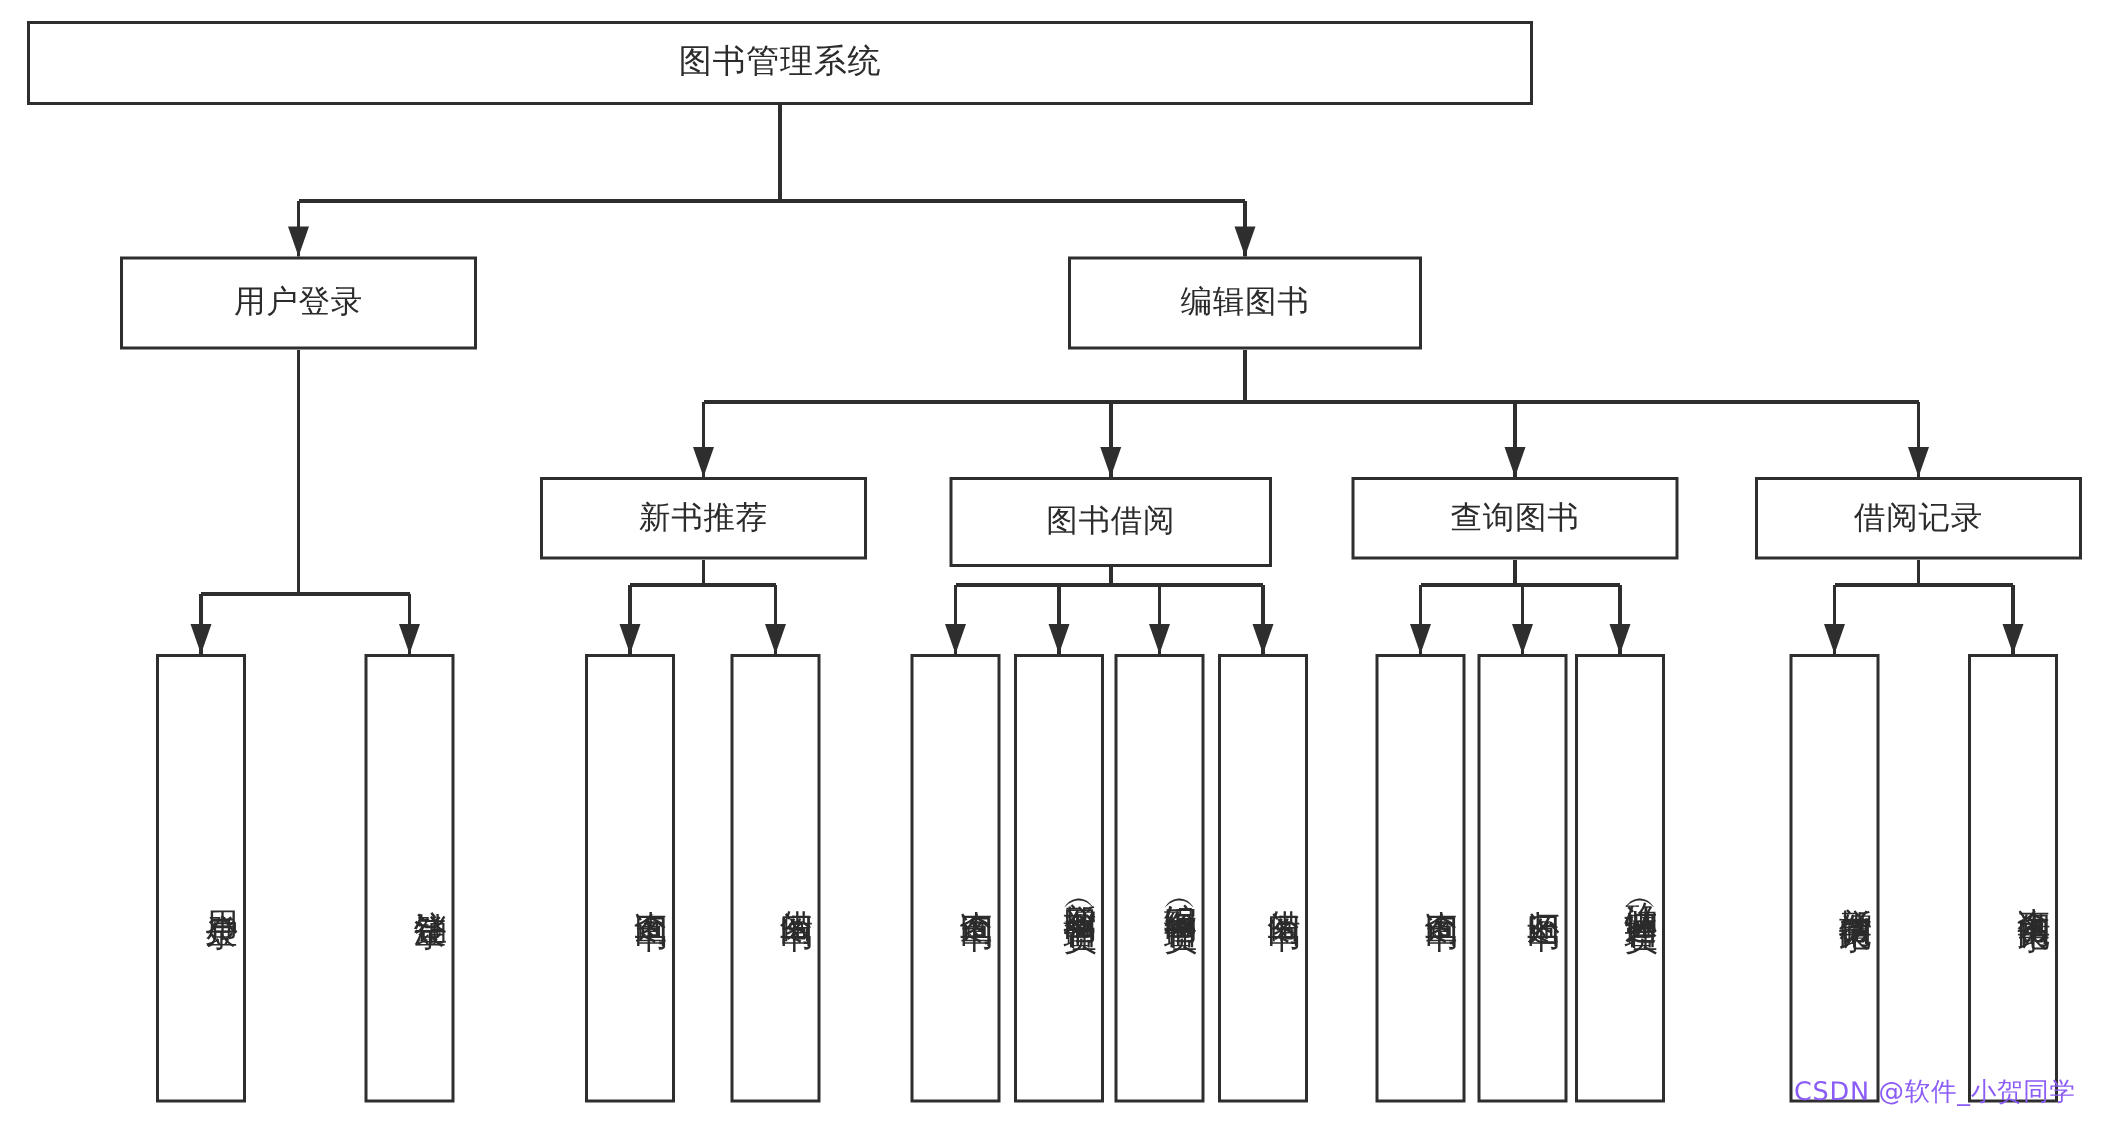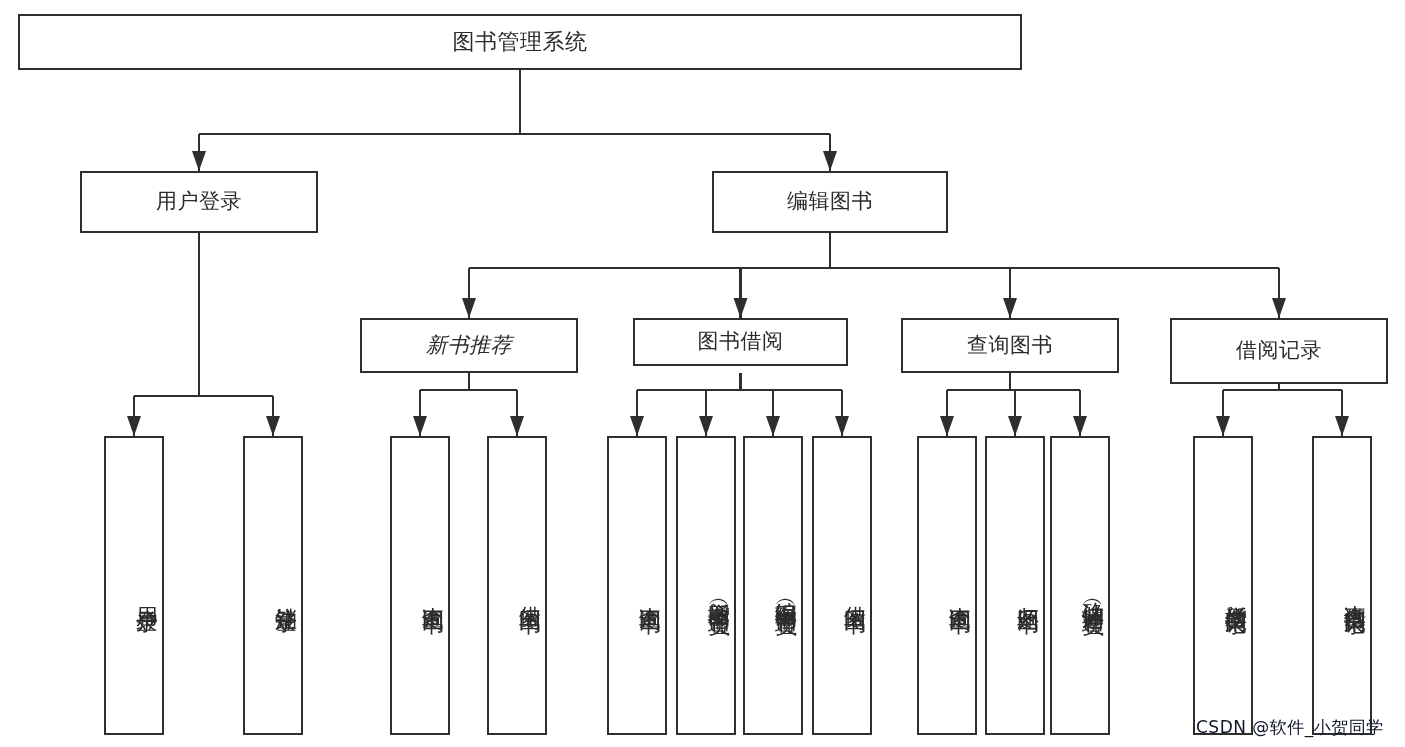--- a/index.html
+++ b/index.html
@@ -132,30 +132,30 @@
   <div id="nodes-layer">
       <div class="node horiz root" style="left: 18px; top: 14px; width: 1004px; height: 56px;">
         <span>图书管理系统</span>
       </div>
       <div class="node horiz" style="left: 80px; top: 171px; width: 238px; height: 62px;">
         <span>用户登录</span>
       </div>
       <div class="node horiz" style="left: 712px; top: 171px; width: 236px; height: 62px;">
         <span>编辑图书</span>
       </div>
-      <div class="node horiz" style="left: 360px; top: 318px; width: 218px; height: 55px; font-style: italic;">
+      <div class="node horiz" style="left: 360px; top: 318px; width: 218px; height: 55px;">
         <span>新书推荐</span>
       </div>
-      <div class="node horiz" style="left: 633px; top: 318px; width: 215px; height: 48px;">
+      <div class="node horiz" style="left: 633px; top: 318px; width: 215px; height: 60px;">
         <span>图书借阅</span>
       </div>
       <div class="node horiz" style="left: 901px; top: 318px; width: 218px; height: 55px;">
         <span>查询图书</span>
       </div>
-      <div class="node horiz" style="left: 1170px; top: 318px; width: 218px; height: 66px; font-family: Liberation Serif, serif;">
+      <div class="node horiz" style="left: 1170px; top: 318px; width: 218px; height: 55px; font-family: Liberation Serif, serif;">
         <span>借阅记录</span>
       </div>
       <div class="node vert" style="left: 104px; top: 436px; width: 60px; height: 299px;">
         <span class="vtext">用户登录</span>
       </div>
       <div class="node vert" style="left: 243px; top: 436px; width: 60px; height: 299px;">
         <span class="vtext">注销登录</span>
       </div>
       <div class="node vert" style="left: 390px; top: 436px; width: 60px; height: 299px;">
         <span class="vtext">查询图书</span>
@@ -185,15 +185,15 @@
         <span class="vtext">确认归还（管理员）</span>
       </div>
       <div class="node vert" style="left: 1193px; top: 436px; width: 60px; height: 299px;">
         <span class="vtext">新增借阅记录</span>
       </div>
       <div class="node vert" style="left: 1312px; top: 436px; width: 60px; height: 299px;">
         <span class="vtext">查询借阅记录</span>
       </div>
     </div>
 
-  <div class="watermark" style="left: 1196px; top: 716px; color: #0f172a;">CSDN @软件_小贺同学</div>
+  <div class="watermark" style="left: 1196px; top: 716px; color: #8b5cf6;">CSDN @软件_小贺同学</div>
 
 </div>
 
 </body></html>

